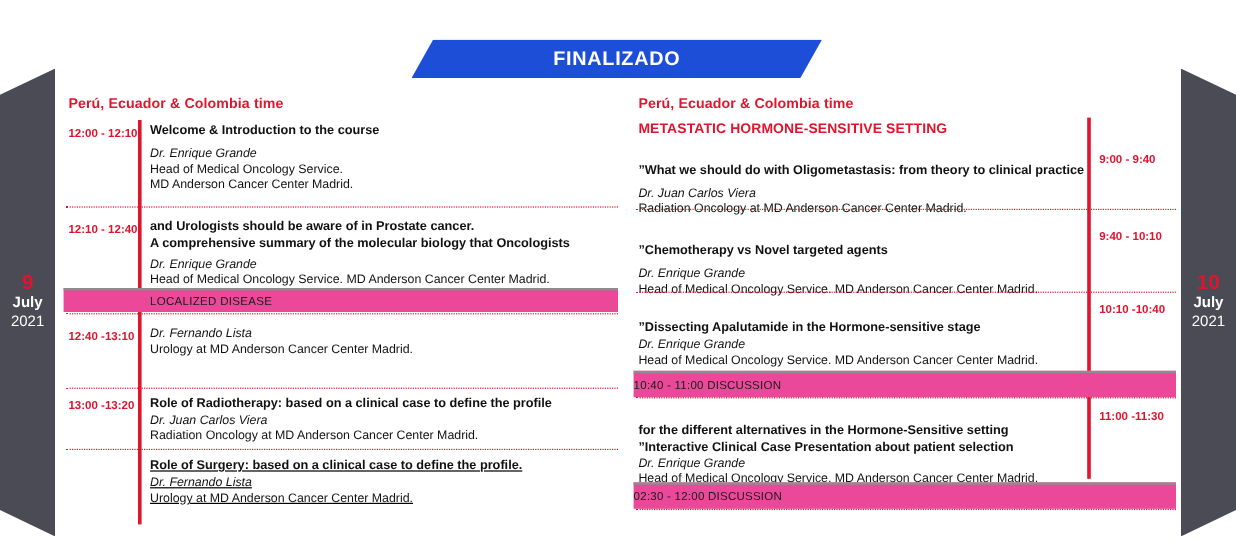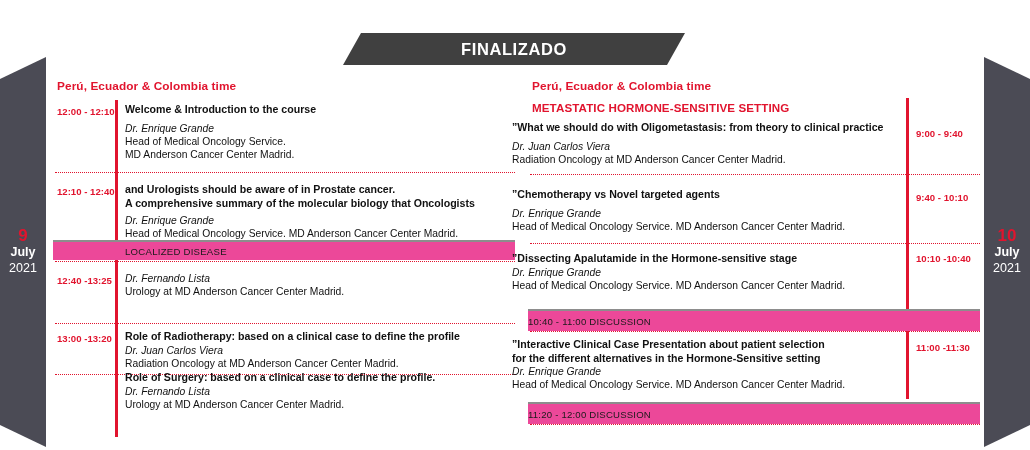--- a/index.html
+++ b/index.html
@@ -20,21 +20,21 @@
     background: #ffffff;
   }
 
   
   .status-banner {
     position: absolute;
     left: 343px;
     top: 33px;
     width: 342px;
     height: 32px;
-    background: #404040;
+    background: #1d4ed8;
     clip-path: polygon(18px 0, 100% 0, calc(100% - 18px) 100%, 0 100%);
     display: flex;
     align-items: center;
     justify-content: center;
   }
   .status-banner-label {
     color: #ffffff;
     font-size: 16.5px;
     font-weight: bold;
     letter-spacing: 0.6px;
@@ -122,21 +122,21 @@
     color: #111111;
     font-size: 10.3px;
     line-height: 1.3;
   }
 
   
   .lbody { position: absolute; left: 125px; width: 390px; }
   .ltime { right: 0px; }
 
   
-  .rbody { position: absolute; left: 512px; width: 372px; }
+  .rbody { position: absolute; left: 532px; width: 372px; margin-top: 15px; }
   .rtime { position: absolute; left: 916px; }
 
   
   .dotted {
     position: absolute;
     height: 0;
     border-top: 1.2px dotted #e1142e;
   }
 
   
@@ -206,38 +206,38 @@
     <div class="sess-title">A comprehensive summary of the molecular biology that Oncologists</div>
     <div class="sess-speaker" style="margin-top:4px;">Dr. Enrique Grande</div>
     <div class="sess-affil">Head of Medical Oncology Service. MD Anderson Cancer Center Madrid.</div>
   </div>
 
   <div class="band band-left">
     <span class="band-label">LOCALIZED DISEASE</span>
   </div>
   <div class="dotted" style="left:55px; top:261px; width:460px;"></div>
 
-  <div class="sess-time ltime" style="left:57px; top:275px;">12:40 -13:25</div>
+  <div class="sess-time ltime" style="left:57px; top:275px;">12:40 -13:10</div>
   <div class="lbody" style="top:272px;">
     <div class="sess-speaker">Dr. Fernando Lista</div>
     <div class="sess-affil">Urology at MD Anderson Cancer Center Madrid.</div>
   </div>
 
   <div class="dotted" style="left:55px; top:323px; width:460px;"></div>
 
   <div class="sess-time ltime" style="left:57px; top:333px;">13:00 -13:20</div>
   <div class="lbody" style="top:330px;">
     <div class="sess-title">Role of Radiotherapy: based on a clinical case to define the profile</div>
     <div class="sess-speaker">Dr. Juan Carlos Viera</div>
     <div class="sess-affil">Radiation Oncology at MD Anderson Cancer Center Madrid.</div>
   </div>
 
   <div class="dotted" style="left:55px; top:374px; width:460px;"></div>
 
-  <div class="lbody" style="top:371px;">
+  <div class="lbody" style="top:382px;text-decoration:underline;">
     <div class="sess-title">Role of Surgery: based on a clinical case to define the profile.</div>
     <div class="sess-speaker">Dr. Fernando Lista</div>
     <div class="sess-affil">Urology at MD Anderson Cancer Center Madrid.</div>
   </div>
 
   <div class="tz-heading tz-right">Perú, Ecuador &amp; Colombia time</div>
 
   <div class="tz-heading" style="left:532px; top:101px; font-size:11.6px;">METASTATIC HORMONE-SENSITIVE SETTING</div>
 
   <div class="rail rail-right"></div>
@@ -266,25 +266,25 @@
     <div class="sess-affil">Head of Medical Oncology Service. MD Anderson Cancer Center Madrid.</div>
   </div>
   <div class="sess-time rtime" style="top:253px;">10:10 -10:40</div>
 
   <div class="band band-disc" style="top:309px;">
     <span class="band-label">10:40  - 11:00  DISCUSSION</span>
   </div>
   <div class="dotted" style="left:530px; top:331px; width:450px;"></div>
 
   <div class="rbody" style="top:338px;">
+    <div class="sess-title">for the different alternatives in the Hormone-Sensitive setting</div>
     <div class="sess-title">”Interactive Clinical Case Presentation about patient selection</div>
-    <div class="sess-title">for the different alternatives in the Hormone-Sensitive setting</div>
     <div class="sess-speaker">Dr. Enrique Grande</div>
     <div class="sess-affil">Head of Medical Oncology Service. MD Anderson Cancer Center Madrid.</div>
   </div>
   <div class="sess-time rtime" style="top:342px;">11:00 -11:30</div>
 
   <div class="band band-disc" style="top:402px;">
-    <span class="band-label">11:20  - 12:00  DISCUSSION</span>
+    <span class="band-label">02:30  - 12:00  DISCUSSION</span>
   </div>
   <div class="dotted" style="left:530px; top:424px; width:450px;"></div>
 
 </div>
 
 </body></html>

